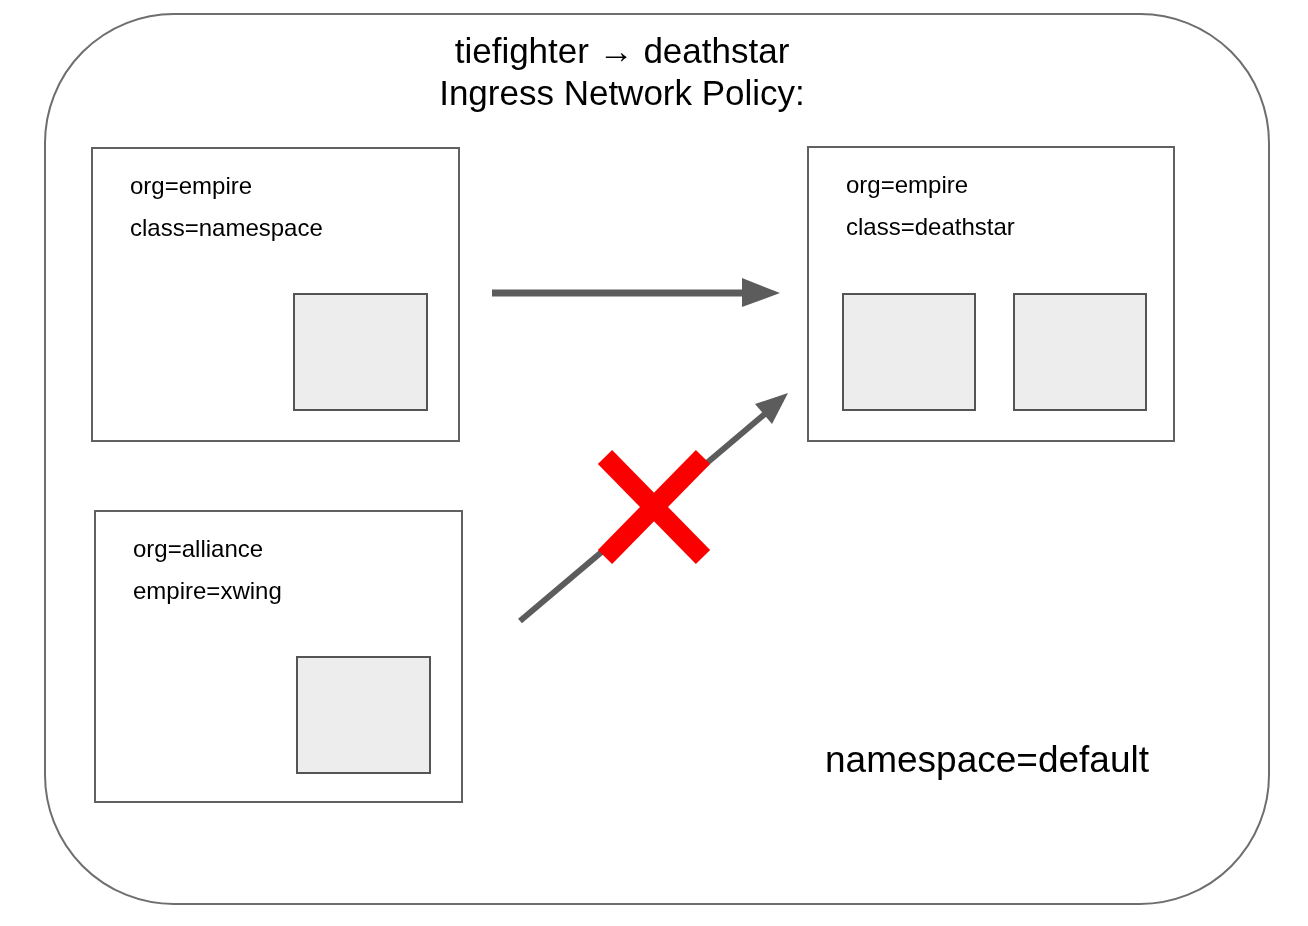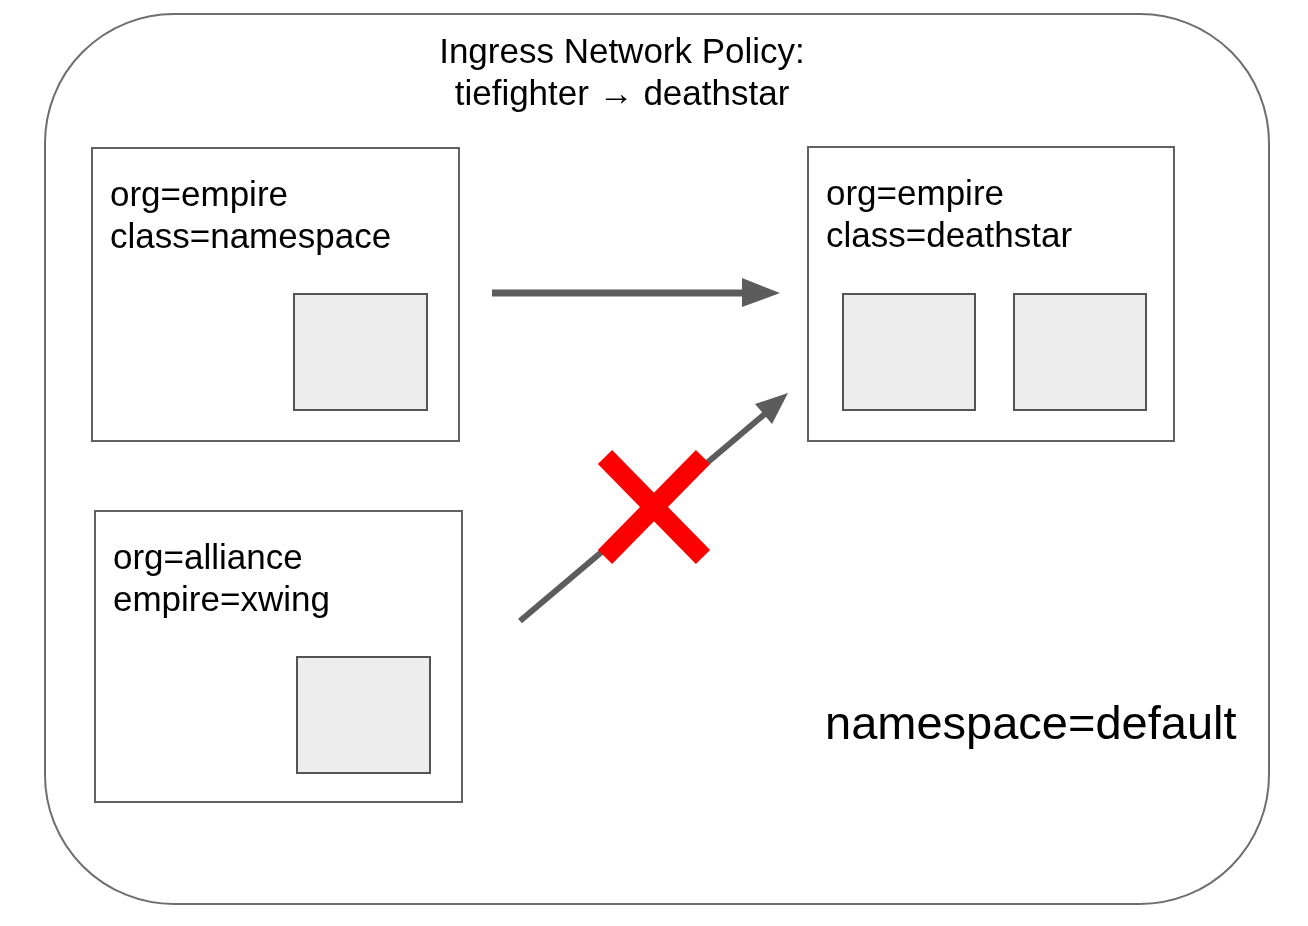--- a/index.html
+++ b/index.html
@@ -37,65 +37,66 @@
     line-height: 42px;
     white-space: nowrap;
   }
   .node-box {
     position: absolute;
     border: 2px solid #616161;
     box-sizing: border-box;
     background: #ffffff;
   }
   .node-box .labels {
-    padding: 24px 0 0 17px;
-    font-size: 35px;
+    padding: 16px 0 0 17px;
+    font-size: 24px;
     line-height: 42px;
     white-space: nowrap;
+    margin-left: 20px;
   }
   #node-tiefighter { left: 91px;  top: 147px; width: 369px; height: 295px; }
   #node-deathstar  { left: 807px; top: 146px; width: 368px; height: 296px; }
   #node-xwing      { left: 94px;  top: 510px; width: 369px; height: 293px; }
   .pod {
     position: absolute;
     background: #ededed;
     border: 2px solid #545454;
     box-sizing: border-box;
   }
   #node-tiefighter .pod { left: 200px; top: 144px; width: 135px; height: 118px; }
   #node-xwing      .pod { left: 200px; top: 144px; width: 135px; height: 118px; }
   #node-deathstar .pod.pod-1 { left: 33px;  top: 145px; width: 134px; height: 118px; }
   #node-deathstar .pod.pod-2 { left: 204px; top: 145px; width: 134px; height: 118px; }
   .namespace-label {
     position: absolute;
     left: 825px;
-    top: 702px;
-    font-size: 47px;
+    top: 739px;
+    font-size: 37px;
     line-height: 42px;
     white-space: nowrap;
   }
   #edges-layer {
     position: absolute;
     left: 0;
     top: 0;
     width: 1308px;
     height: 926px;
     pointer-events: none;
   }
 </style>
 </head>
 <body>
 
 <div id="canvas">
 
   <div class="boundary"></div>
 
   <div class="title">
+    <div>tiefighter → deathstar</div>
     <div>Ingress Network Policy:</div>
-    <div>tiefighter → deathstar</div>
   </div>
 
   <div class="node-box" id="node-tiefighter">
     <div class="labels">
       <div>org=empire</div>
       <div>class=namespace</div>
     </div>
     <div class="pod"></div>
   </div>
 

